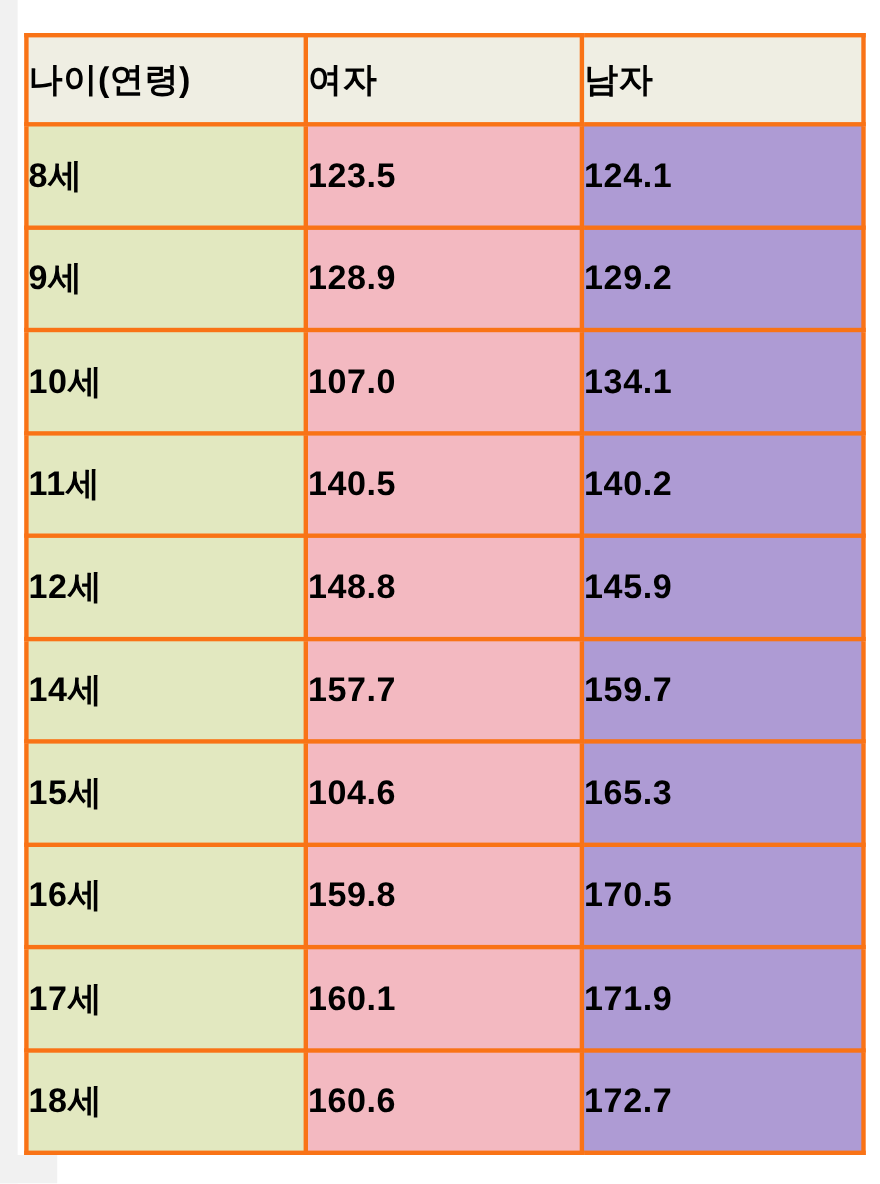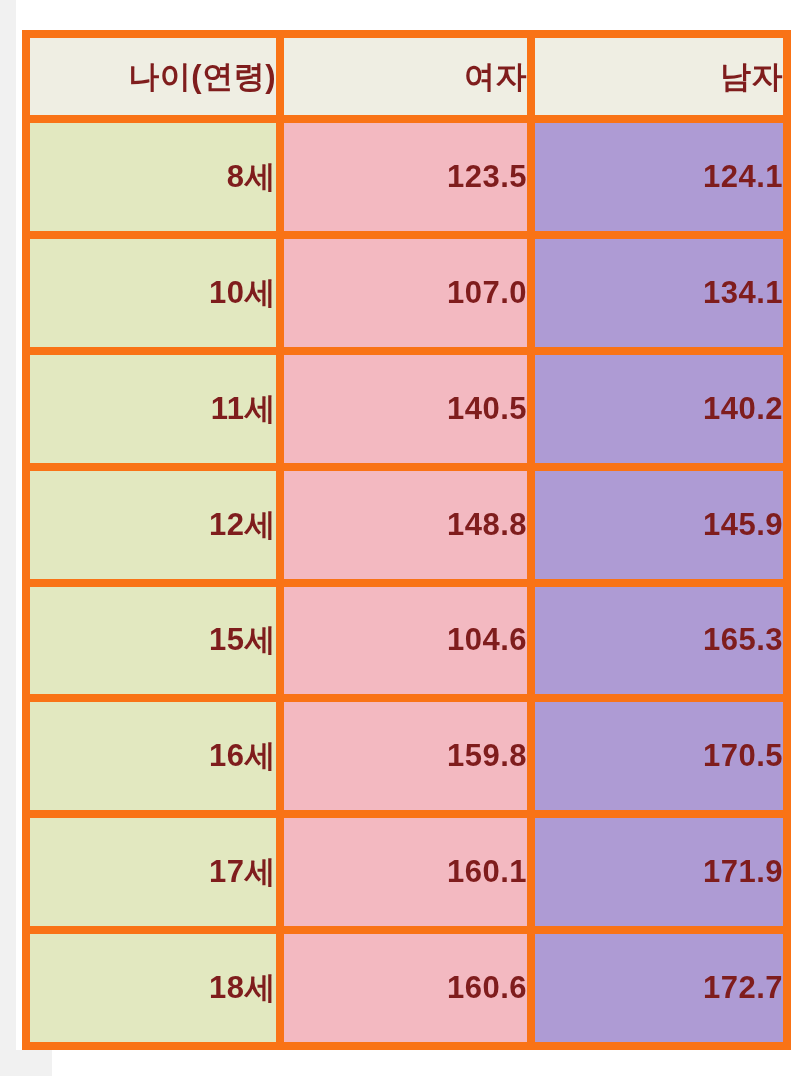--- a/index.html
+++ b/index.html
@@ -46,25 +46,25 @@
 
   table.height-table {
     border-collapse: collapse;
     width: 761px;
     height: 1020px;
     table-layout: fixed;
   }
 
   table.height-table td,
   table.height-table th {
-    border: 8px solid #f97316;
-    text-align: right;
+    border: 4px solid #f97316;
+    text-align: left;
     vertical-align: middle;
     font-weight: bold;
-    color: #7f1d1d;
+    color: #000000;
     padding: 0;
     letter-spacing: 0.5px;
   }
 
   
   col.col-age    { width: 254px; }
   col.col-female { width: 251px; }
   col.col-male   { width: 256px; }
 
   thead th {
@@ -110,33 +110,43 @@
         <th>남자</th>
       </tr>
     </thead>
     <tbody id="table-body">
         <tr>
           <td class="age-cell">8세</td>
           <td class="female-cell">123.5</td>
           <td class="male-cell">124.1</td>
         </tr>
         <tr>
+          <td class="age-cell">9세</td>
+          <td class="female-cell">128.9</td>
+          <td class="male-cell">129.2</td>
+        </tr>
+        <tr>
           <td class="age-cell">10세</td>
           <td class="female-cell">107.0</td>
           <td class="male-cell">134.1</td>
         </tr>
         <tr>
           <td class="age-cell">11세</td>
           <td class="female-cell">140.5</td>
           <td class="male-cell">140.2</td>
         </tr>
         <tr>
           <td class="age-cell">12세</td>
           <td class="female-cell">148.8</td>
           <td class="male-cell">145.9</td>
+        </tr>
+        <tr>
+          <td class="age-cell">14세</td>
+          <td class="female-cell">157.7</td>
+          <td class="male-cell">159.7</td>
         </tr>
         <tr>
           <td class="age-cell">15세</td>
           <td class="female-cell">104.6</td>
           <td class="male-cell">165.3</td>
         </tr>
         <tr>
           <td class="age-cell">16세</td>
           <td class="female-cell">159.8</td>
           <td class="male-cell">170.5</td>

